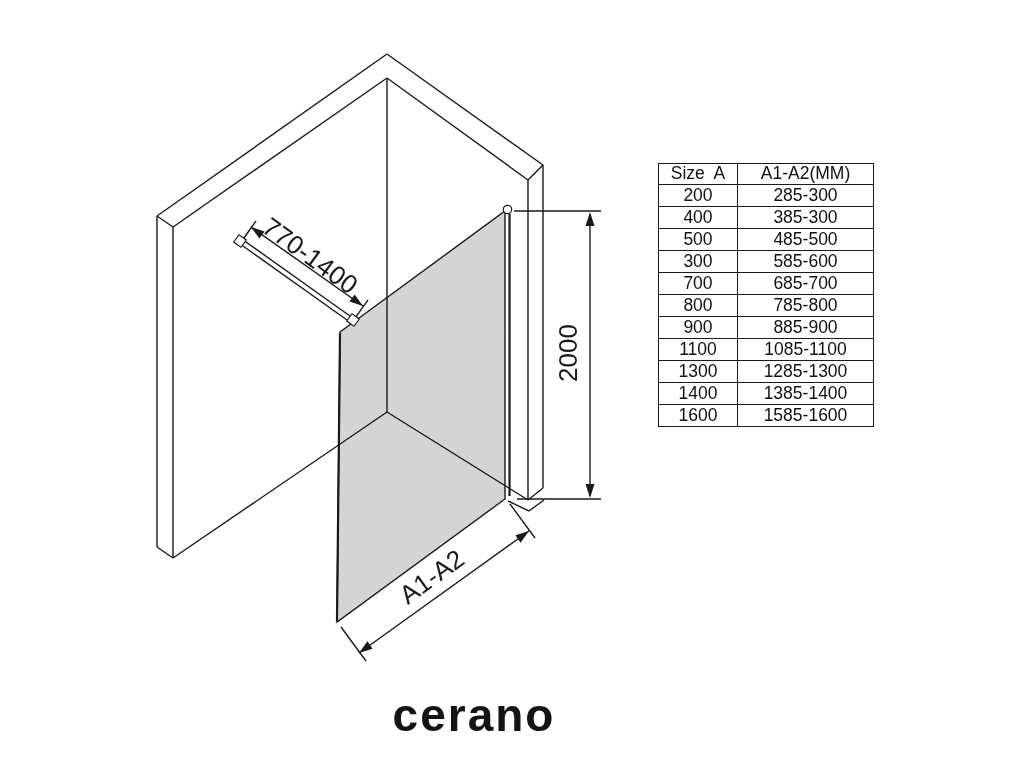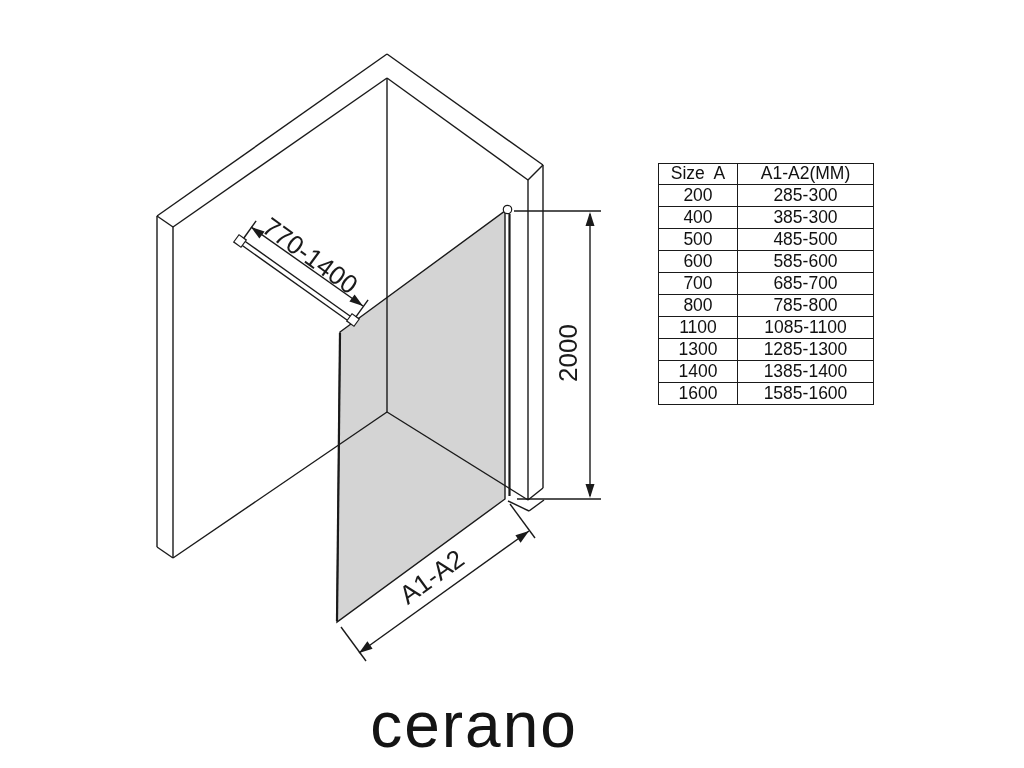--- a/index.html
+++ b/index.html
@@ -25,21 +25,21 @@
     padding:0;line-height:1;font-weight:normal;
   }
   #size-table th{height:20px;white-space:pre;}
   #size-table td{height:21px;}
   #size-table col.c1{width:79px;}
   #size-table col.c2{width:136px;}
   #size-table tr.highlighted{outline:2.6px solid #e60000;outline-offset:0px;}
   
   #logo{
     position:absolute;left:0;top:688px;width:948px;text-align:center;
-    font-size:64px;font-weight:400;letter-spacing:2px;color:#141414;
+    font-size:46px;font-weight:700;letter-spacing:2px;color:#141414;
     font-family:"Liberation Sans", sans-serif;
   }
 </style>
 </head>
 <body>
 
 <div id="stage">
 
   <svg width="1024" height="768" viewBox="0 0 1024 768">
 
@@ -133,30 +133,34 @@
       </tr>
         <tr>
         <td>400</td>
         <td>385-300</td>
       </tr>
         <tr>
         <td>500</td>
         <td>485-500</td>
       </tr>
         <tr>
-        <td>600</td>
+        <td>300</td>
         <td>585-600</td>
       </tr>
         <tr>
         <td>700</td>
         <td>685-700</td>
       </tr>
         <tr>
         <td>800</td>
         <td>785-800</td>
+      </tr>
+        <tr>
+        <td>900</td>
+        <td>885-900</td>
       </tr>
         <tr>
         <td>1100</td>
         <td>1085-1100</td>
       </tr>
         <tr>
         <td>1300</td>
         <td>1285-1300</td>
       </tr>
         <tr>

